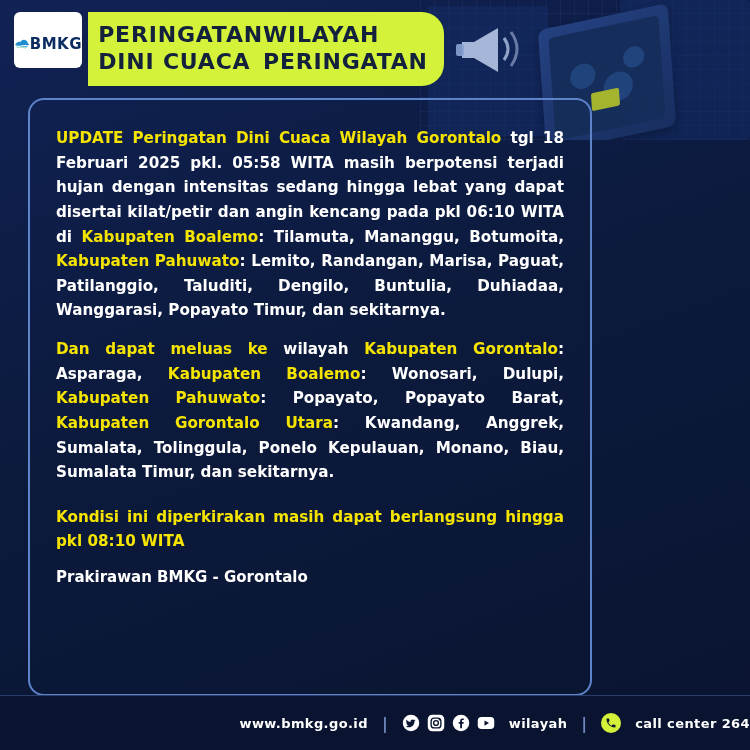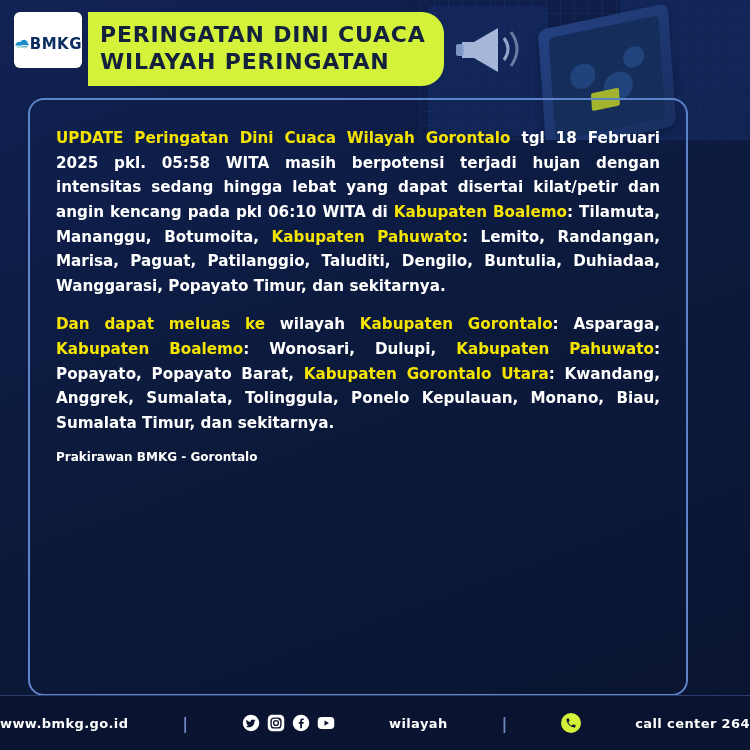--- a/index.html
+++ b/index.html
@@ -116,74 +116,74 @@
   .title-banner {
     position: absolute;
     top: 12px; left: 88px;
     width: 356px;
     min-height: 70px;
     background: #d4f23a;
     border-radius: 0 22px 22px 0;
     padding: 10px 18px 10px 12px;
     box-sizing: border-box;
     display: flex;
-    flex-direction: column;
+    flex-direction: row;
     justify-content: center;
   }
   .title-line {
     font-family: "DejaVu Sans", sans-serif;
     font-weight: bold;
     font-size: 22px;
     letter-spacing: 0.8px;
     color: #14213d;
     line-height: 1.22;
   }
 
   
   .card {
     position: absolute;
     top: 98px; left: 28px;
-    width: 660px; height: 598px;
+    width: 564px; height: 598px;
     border: 2px solid #5d83c9;
     border-radius: 16px;
     box-sizing: border-box;
     padding: 26px 26px 18px 26px;
   }
   .body-text {
     font-family: "DejaVu Sans", sans-serif;
     color: #ffffff;
     font-size: 15.2px;
     line-height: 1.62;
     text-align: justify;
     font-weight: bold;
     margin: 0 0 14px 0;
   }
   .hl { color: #f5e400; }
   .plain { color: #ffffff; }
   .sig {
     font-family: "DejaVu Sans", sans-serif;
     color: #ffffff;
     font-weight: bold;
-    font-size: 12px;
+    font-size: 15px;
     margin-top: 5px;
   }
   .note {
     margin-top: 20px;
   }
 
   
   .footer {
     position: absolute;
     left: 0; bottom: 0;
     width: 750px; height: 54px;
     background: #0a1430;
     border-top: 1px solid #2a3d6b;
     display: flex;
     align-items: center;
-    justify-content: space-between;
+    justify-content: flex-end;
     gap: 14px;
   }
   .footer-text {
     font-family: "DejaVu Sans", sans-serif;
     color: #ffffff;
     font-weight: bold;
     font-size: 13px;
     letter-spacing: 0.4px;
   }
   .sep {
@@ -246,20 +246,21 @@
 
     <div class="title-banner">
       <div class="title-line">PERINGATAN DINI CUACA</div>
       <div class="title-line">WILAYAH PERINGATAN</div>
     </div>
   </div>
 
   <div class="card">
     <p class="body-text"><span class="hl">UPDATE Peringatan Dini Cuaca Wilayah Gorontalo</span><span class="plain"> tgl 18 Februari 2025 pkl. 05:58 WITA masih berpotensi terjadi hujan dengan intensitas sedang hingga lebat yang dapat disertai kilat/petir dan angin kencang pada pkl 06:10 WITA di </span><span class="hl">Kabupaten Boalemo</span><span class="plain">: Tilamuta, Mananggu, Botumoita, </span><span class="hl">Kabupaten Pahuwato</span><span class="plain">: Lemito, Randangan, Marisa, Paguat, Patilanggio, Taluditi, Dengilo, Buntulia, Duhiadaa, Wanggarasi, Popayato Timur, dan sekitarnya.</span></p>
     <p class="body-text"><span class="hl">Dan dapat meluas ke</span><span class="plain"> wilayah </span><span class="hl">Kabupaten Gorontalo</span><span class="plain">: Asparaga, </span><span class="hl">Kabupaten Boalemo</span><span class="plain">: Wonosari, Dulupi, </span><span class="hl">Kabupaten Pahuwato</span><span class="plain">: Popayato, Popayato Barat, </span><span class="hl">Kabupaten Gorontalo Utara</span><span class="plain">: Kwandang, Anggrek, Sumalata, Tolinggula, Ponelo Kepulauan, Monano, Biau, Sumalata Timur, dan sekitarnya.</span></p>
+    <p class="body-text note"><span class="hl">Kondisi ini diperkirakan masih dapat berlangsung hingga pkl 08:10 WITA</span></p>
     <div class="sig">Prakirawan BMKG - Gorontalo</div>
   </div>
 
   <div class="footer">
     <span class="footer-text">www.bmkg.go.id</span>
     <span class="sep">|</span>
     <span class="social">
       <svg class="sicon" viewBox="0 0 24 24">
         <circle cx="12" cy="12" r="11" fill="#ffffff"></circle>
         <path d="M18 8.2c-.5.2-1 .4-1.5.5.5-.3.9-.8 1.1-1.4-.5.3-1.1.5-1.7.7-.5-.5-1.2-.8-1.9-.8-1.5 0-2.7 1.2-2.7 2.7 0 .2 0 .4.1.6-2.2-.1-4.2-1.2-5.5-2.8-.2.4-.4.8-.4 1.3 0 .9.5 1.7 1.2 2.2-.4 0-.9-.1-1.2-.3 0 1.3.9 2.4 2.1 2.6-.2.1-.5.1-.7.1-.2 0-.3 0-.5-.1.3 1.1 1.3 1.8 2.5 1.9-.9.7-2 1.1-3.2 1.1h-.6c1.2.7 2.5 1.2 4 1.2 4.8 0 7.4-4 7.4-7.4v-.3c.5-.4 1-.9 1.4-1.5z" fill="#0a1430"></path>

